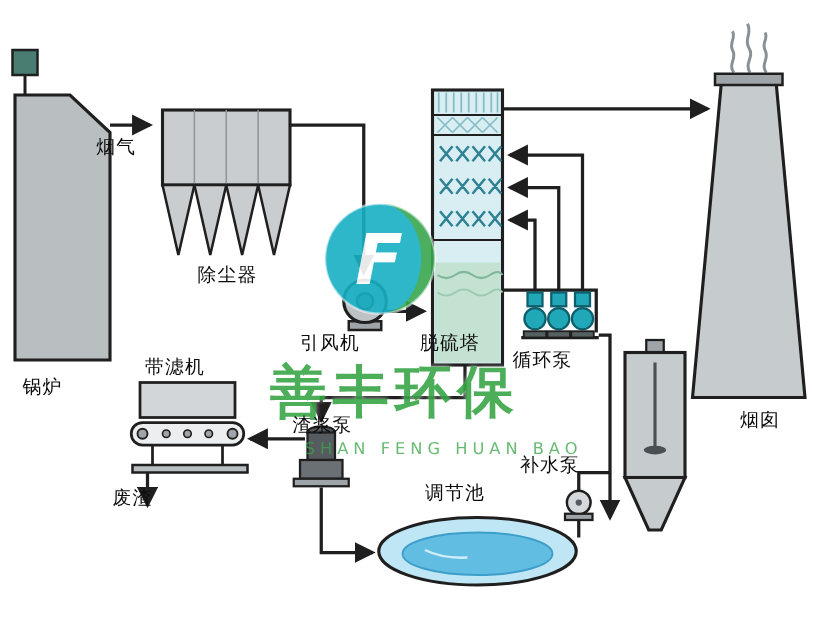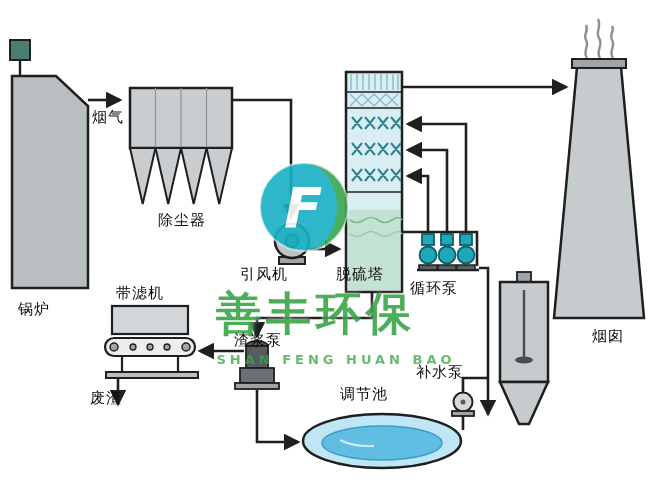--- a/index.html
+++ b/index.html
@@ -5,21 +5,21 @@
   *{margin:0;padding:0;box-sizing:border-box}
   html,body{background:#ffffff}
   body{font-family:"DejaVu Sans","Liberation Sans",sans-serif}
   .stage{position:relative;width:650px;height:500px;background:#fff;overflow:hidden}
   .diagram{position:absolute;left:0;top:0;z-index:1}
   .lbl{position:absolute;z-index:4;font-size:15px;color:#0c0c0c;font-weight:500;letter-spacing:1px;white-space:nowrap}
   .watermark{position:absolute;inset:0;z-index:3;opacity:.9;pointer-events:none}
   .wm-logo{position:absolute;left:257px;top:160px;width:94px;height:94px}
   .wm-cn{position:absolute;left:216px;top:284px;width:232px;text-align:left;font-size:45px;font-weight:bold;
          color:#3aa648;letter-spacing:5px;white-space:nowrap;text-shadow:0 0 4px rgba(255,255,255,.8)}
-  .wm-en{position:absolute;left:206px;top:352px;width:260px;text-align:center;font-size:13px;font-weight:bold;
+  .wm-en{position:absolute;left:206px;top:352px;width:260px;text-align:right;font-size:13px;font-weight:normal;
          color:#3aa648;letter-spacing:4px;white-space:nowrap;opacity:.85}
 </style>
 </head>
 <body>
 
 <div class="stage">
 
   <svg class="diagram" width="650" height="500" viewBox="0 0 650 500">
     <defs>
       <marker id="ar" viewBox="0 0 10 10" refX="8.5" refY="5" markerWidth="6.5" markerHeight="6.5" orient="auto">
@@ -156,21 +156,21 @@
     <g>
       <rect x="517" y="272" width="14" height="10" fill="#9ea4a7" stroke="#1f1f1f" stroke-width="1.8"></rect>
       <rect x="500" y="282" width="48" height="100" fill="#c6cbce" stroke="#1f1f1f" stroke-width="2.5"></rect>
       <polygon points="500,382 548,382 529,424 519,424" fill="#c6cbce" stroke="#1f1f1f" stroke-width="2.5"></polygon>
       <line x1="524" y1="290" x2="524" y2="360" stroke="#4a4f53" stroke-width="2.5"></line>
       <ellipse cx="524" cy="360" rx="9" ry="3.5" fill="#4a4f53"></ellipse>
     </g>
   </svg>
 
   <div class="lbl" style="left:18px;top:300px">锅炉</div>
-  <div class="lbl" style="left:92px;top:108px">烟气</div>
+  <div class="lbl" style="left:77px;top:108px">烟气</div>
   <div class="lbl" style="left:158px;top:211px">除尘器</div>
   <div class="lbl" style="left:240px;top:265px">引风机</div>
   <div class="lbl" style="left:336px;top:265px">脱硫塔</div>
   <div class="lbl" style="left:410px;top:279px">循环泵</div>
   <div class="lbl" style="left:116px;top:284px">带滤机</div>
   <div class="lbl" style="left:234px;top:331px">渣浆泵</div>
   <div class="lbl" style="left:90px;top:389px">废渣</div>
   <div class="lbl" style="left:340px;top:385px">调节池</div>
   <div class="lbl" style="left:416px;top:363px">补水泵</div>
   <div class="lbl" style="left:592px;top:327px">烟囱</div>

